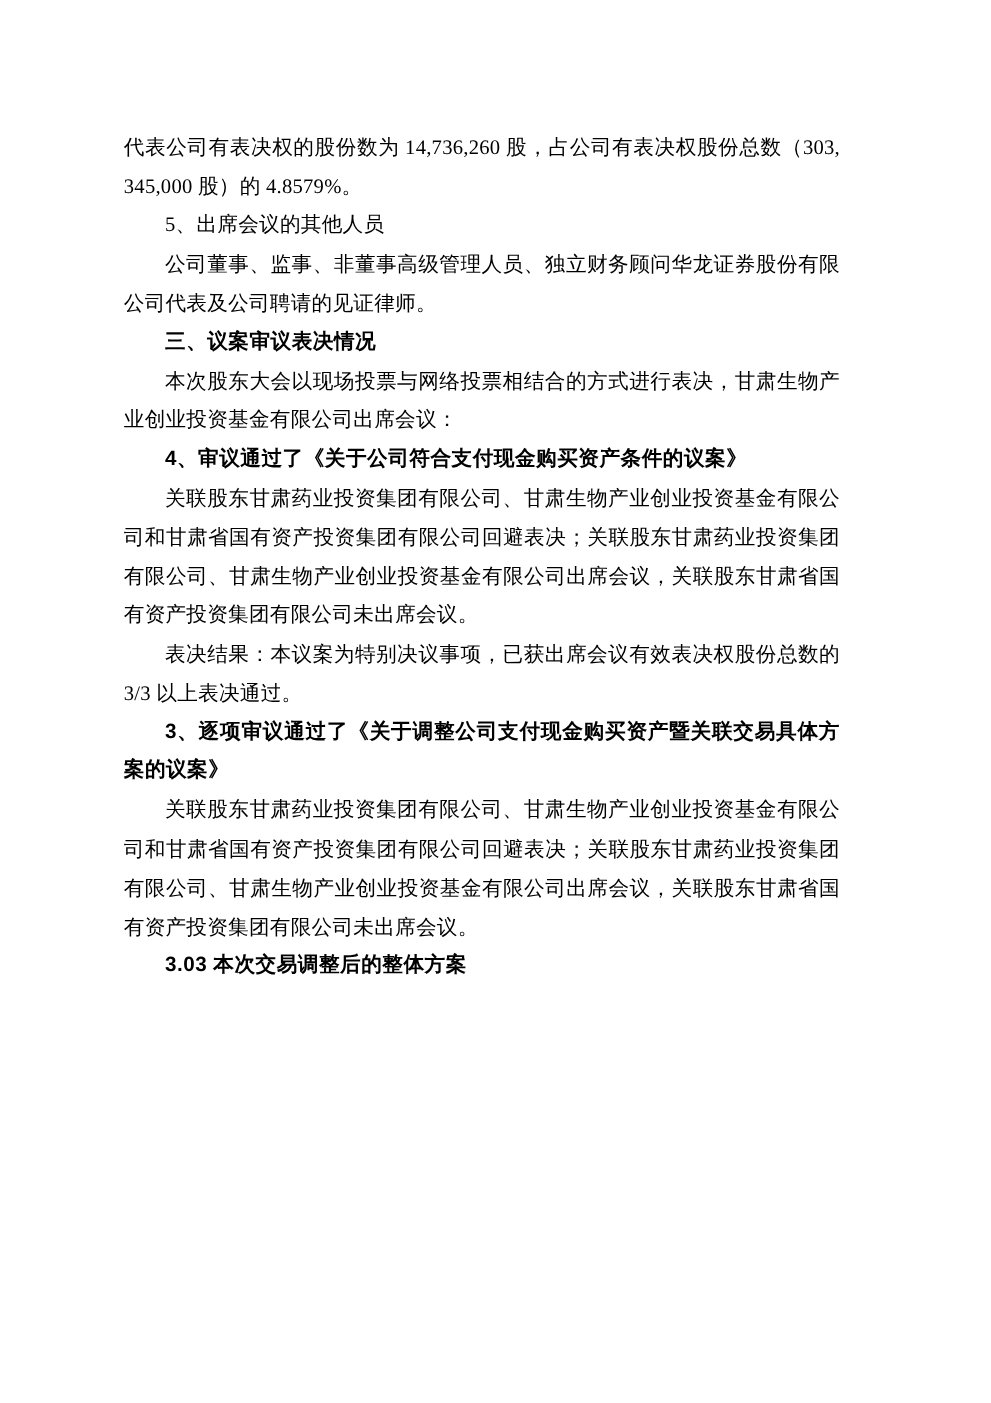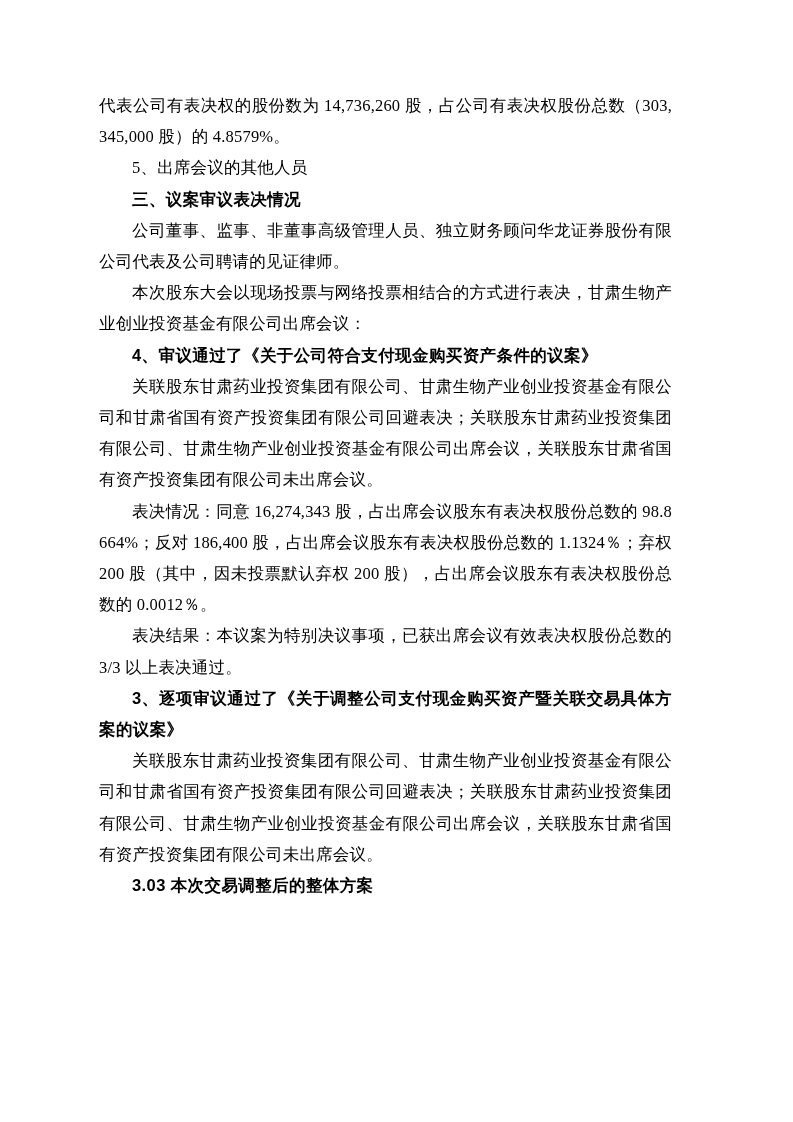--- a/index.html
+++ b/index.html
@@ -4,21 +4,21 @@
 <style>
   html, body {
     margin: 0;
     padding: 0;
     background: #ffffff;
   }
   .page {
     position: relative;
     width: 793px;
     height: 929px;
-    margin: 0 auto;
+    margin: 12px auto;
     background: #ffffff;
     box-sizing: border-box;
     padding: 90px 121px 0 99px;
     overflow: hidden;
   }
   .doc-body {
     width: 573px;
   }
   .para {
     margin: 0;
@@ -43,31 +43,30 @@
 </head>
 <body>
 
 <div class="page">
   <div class="doc-body">
 
     <p class="para">代表公司有表决权的股份数为 14,736,260 股，占公司有表决权股份总数（303,345,000 股）的 4.8579%。</p>
 
     <p class="para indent">5、出席会议的其他人员</p>
 
+    <p class="para indent">公司董事、监事、非董事高级管理人员、独立财务顾问华龙证券股份有限公司代表及公司聘请的见证律师。</p>
+
     <p class="para indent heading">三、议案审议表决情况</p>
-
-    <p class="para indent">公司董事、监事、非董事高级管理人员、独立财务顾问华龙证券股份有限公司代表及公司聘请的见证律师。</p>
 
     <p class="para indent">本次股东大会以现场投票与网络投票相结合的方式进行表决，甘肃生物产业创业投资基金有限公司出席会议：</p>
 
     <p class="para indent heading">4、审议通过了《关于公司符合支付现金购买资产条件的议案》</p>
 
     <p class="para indent">关联股东甘肃药业投资集团有限公司、甘肃生物产业创业投资基金有限公司和甘肃省国有资产投资集团有限公司回避表决；关联股东甘肃药业投资集团有限公司、甘肃生物产业创业投资基金有限公司出席会议，关联股东甘肃省国有资产投资集团有限公司未出席会议。</p>
 
-    <p class="para indent">表决情况：同意 16,274,343 股，占出席会议股东有表决权股份总数的 98.8664%；反对 186,400 股，占出席会议股东有表决权股份总数的 1.1324％；弃权 200 股（其中，因未投票默认弃权 200 股），占出席会议股东有表决权股份总数的 0.0012％。</p>
 
 
     <p class="para indent">表决结果：本议案为特别决议事项，已获出席会议有效表决权股份总数的 3/3 以上表决通过。</p>
 
     <p class="para indent heading">3、逐项审议通过了《关于调整公司支付现金购买资产暨关联交易具体方案的议案》</p>
 
     <p class="para indent">关联股东甘肃药业投资集团有限公司、甘肃生物产业创业投资基金有限公司和甘肃省国有资产投资集团有限公司回避表决；关联股东甘肃药业投资集团有限公司、甘肃生物产业创业投资基金有限公司出席会议，关联股东甘肃省国有资产投资集团有限公司未出席会议。</p>
 
     <p class="para indent heading">3.03 本次交易调整后的整体方案</p>
 

